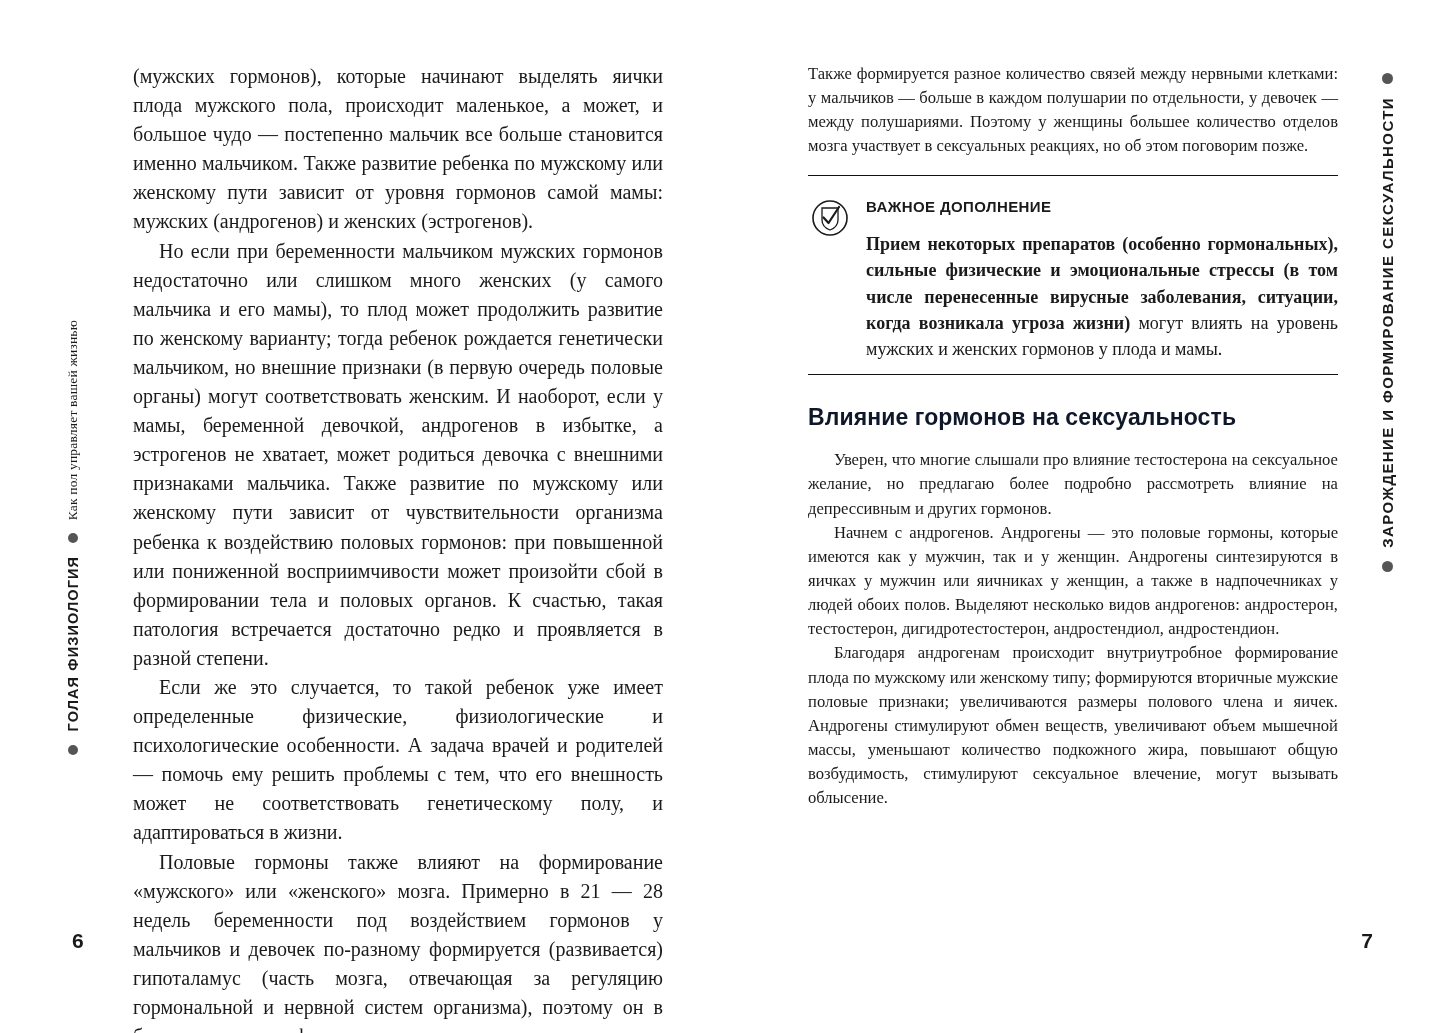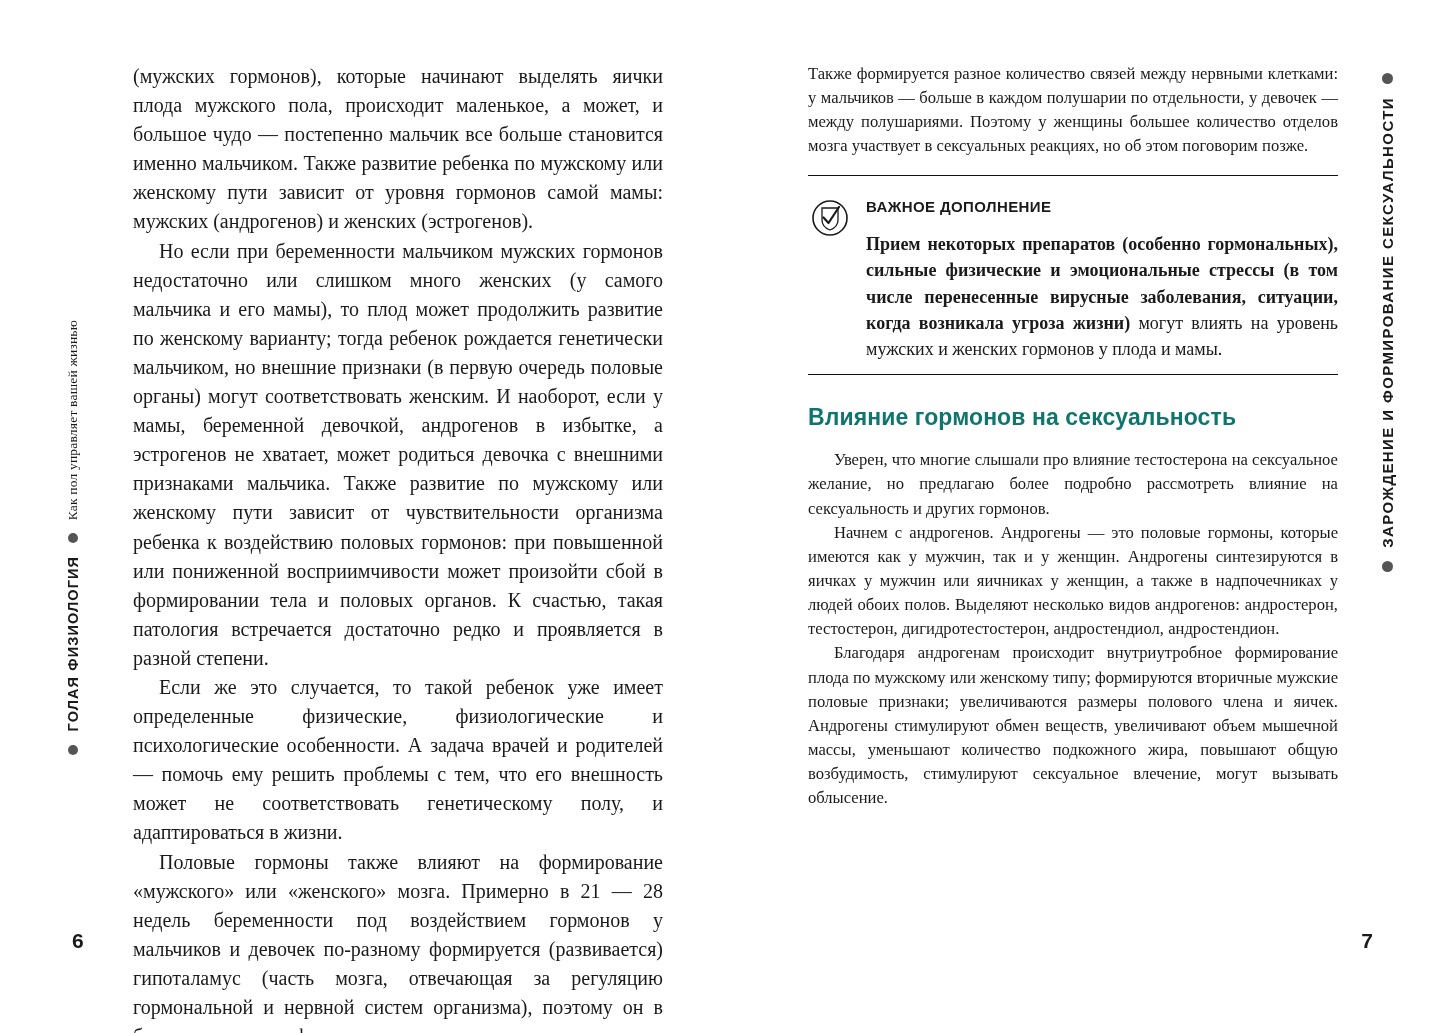--- a/index.html
+++ b/index.html
@@ -160,21 +160,21 @@
   }
   .rule.top { margin: 16px 0 10px 0; }
 
   
   .section-head {
     font-family: "Liberation Sans", sans-serif;
     font-weight: bold;
     font-size: 23px;
     letter-spacing: 0.1px;
     margin: 26px 0 14px 0;
-    color: #0f766e;
+    color: #0f172a;
   }
 </style>
 </head>
 <body>
 
 <div class="page">
 
   <div class="left-page">
 
     <div class="vert-left">
@@ -217,18 +217,18 @@
           <path d="M13.5 19.5 L18.5 25 L29 9" fill="none" stroke="#1a1a1a" stroke-width="2.2" stroke-linecap="round" stroke-linejoin="round"></path>
         </svg>
       </span>
       <div class="callout-title">ВАЖНОЕ ДОПОЛНЕНИЕ</div>
       <div class="callout-body"><b>Прием некоторых препаратов (особенно гормональных), сильные физические и эмоциональные стрессы (в том числе перенесенные вирусные заболевания, ситуации, когда возникала угроза жизни)</b><span> могут влиять на уровень мужских и женских гормонов у плода и мамы.</span></div>
     </div>
     <hr class="rule">
 
     <div class="section-head">Влияние гормонов на сексуальность</div>
 
-    <p>Уверен, что многие слышали про влияние тестостерона на сексуальное желание, но предлагаю более подробно рассмотреть влияние на сексуальность и других гормонов.</p>
+    <p>Уверен, что многие слышали про влияние тестостерона на сексуальное желание, но предлагаю более подробно рассмотреть влияние на депрессивным и других гормонов.</p>
     <p>Начнем с андрогенов. Андрогены — это половые гормоны, которые имеются как у мужчин, так и у женщин. Андрогены синтезируются в яичках у мужчин или яичниках у женщин, а также в надпочечниках у людей обоих полов. Выделяют несколько видов андрогенов: андростерон, тестостерон, дигидротестостерон, андростендиол, андростендион.</p>
     <p>Благодаря андрогенам происходит внутриутробное формирование плода по мужскому или женскому типу; формируются вторичные мужские половые признаки; увеличиваются размеры полового члена и яичек. Андрогены стимулируют обмен веществ, увеличивают объем мышечной массы, уменьшают количество подкожного жира, повышают общую возбудимость, стимулируют сексуальное влечение, могут вызывать облысение.</p>
   </div>
 
 </div>
 
 </body></html>

